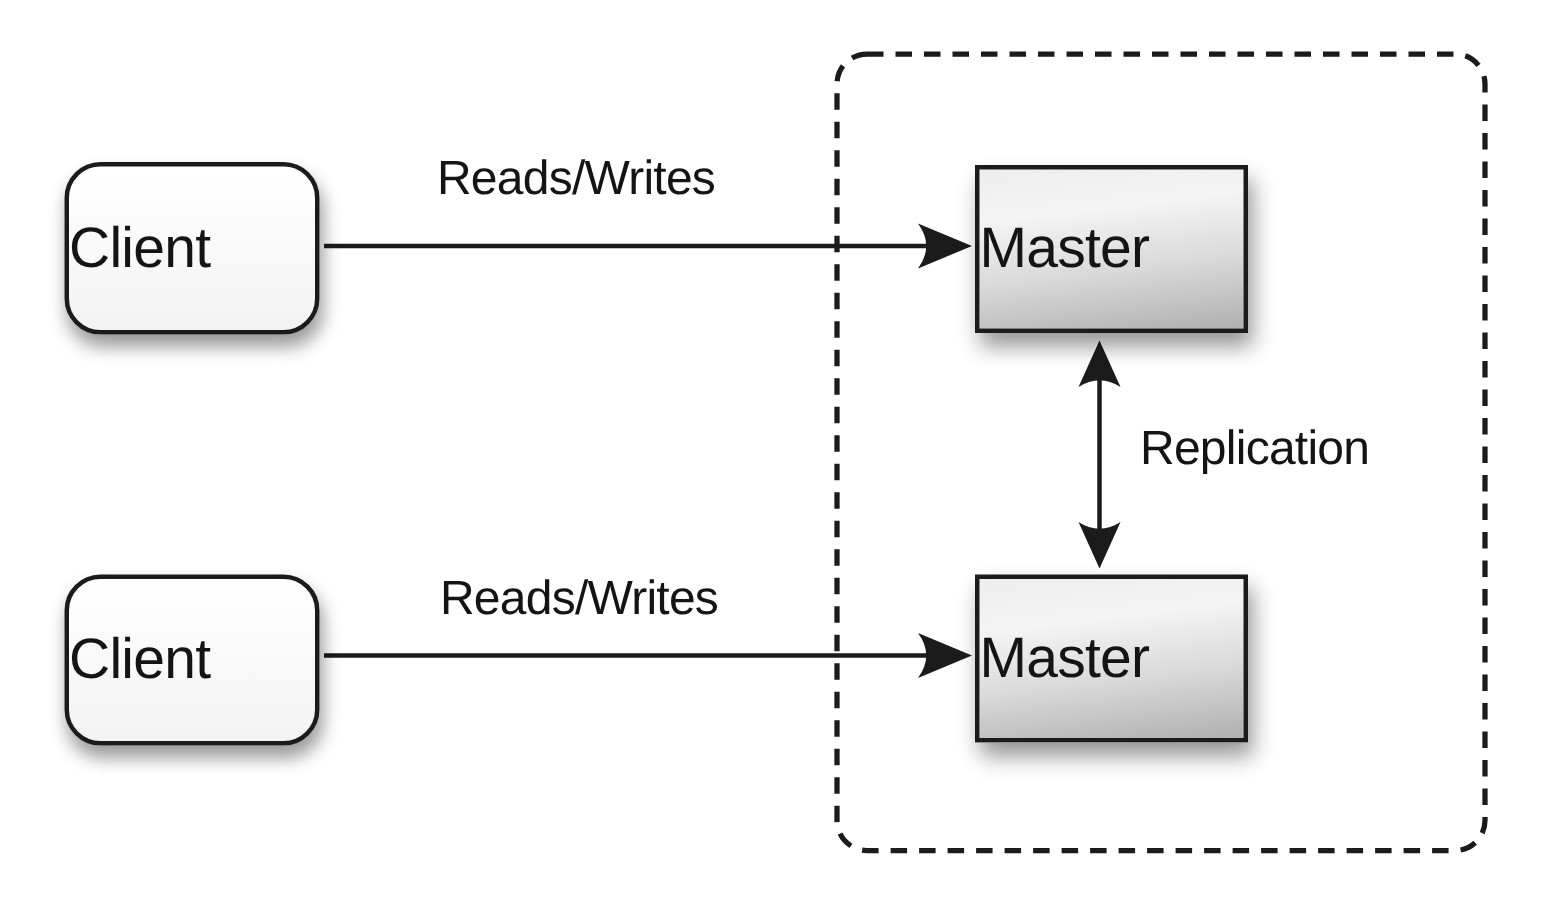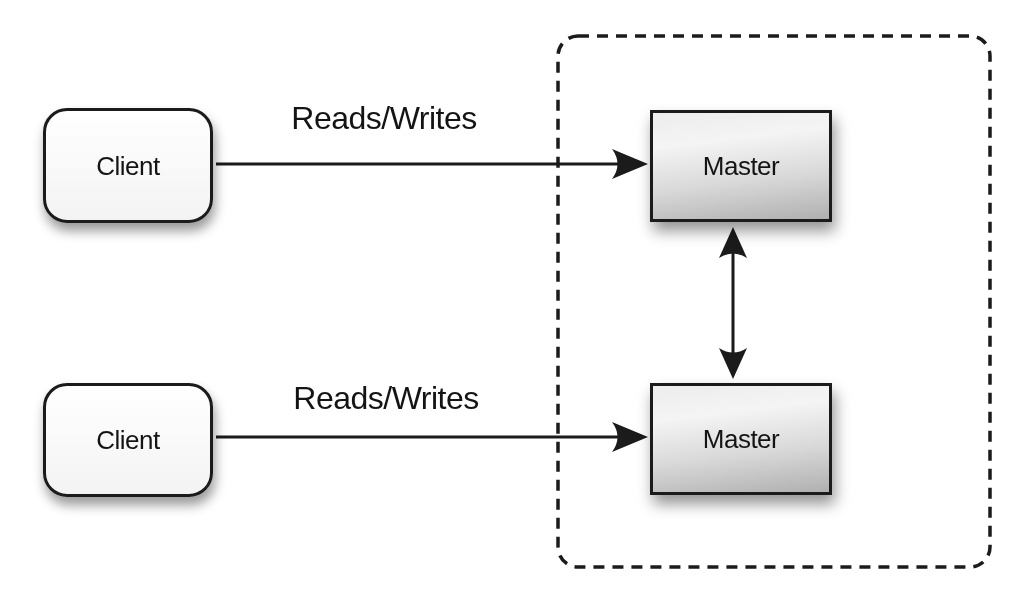--- a/index.html
+++ b/index.html
@@ -34,25 +34,25 @@
     fill: none;
   }
   .head {
     fill: var(--stroke, #1b1b1b);
     stroke: none;
   }
   .node {
     position: absolute;
     display: flex;
     align-items: center;
-    justify-content: center;
+    justify-content: flex-start;
     box-sizing: border-box;
     border: 3px solid var(--stroke, #1b1b1b);
     color: var(--text, #141414);
-    font-size: 26px;
+    font-size: 38px;
     line-height: 1;
     letter-spacing: -0.5px;
   }
   .node.client {
     left: 43px;
     width: 170px;
     border-radius: 24px;
     background: linear-gradient(to bottom, var(--client_fill, #ffffff) 0%, #f3f3f3 100%);
     box-shadow: 2px 8px 12px rgba(0,0,0,0.40);
   }
@@ -122,14 +122,15 @@
   </div>
 
   <div class="node master bottom">
     <span>Master</span>
   </div>
 
   <div class="edge-label rw-top">Reads/Writes</div>
 
   <div class="edge-label rw-bottom">Reads/Writes</div>
 
+  <div class="edge-label replication">Replication</div>
 
 </div>
 
 </body></html>

